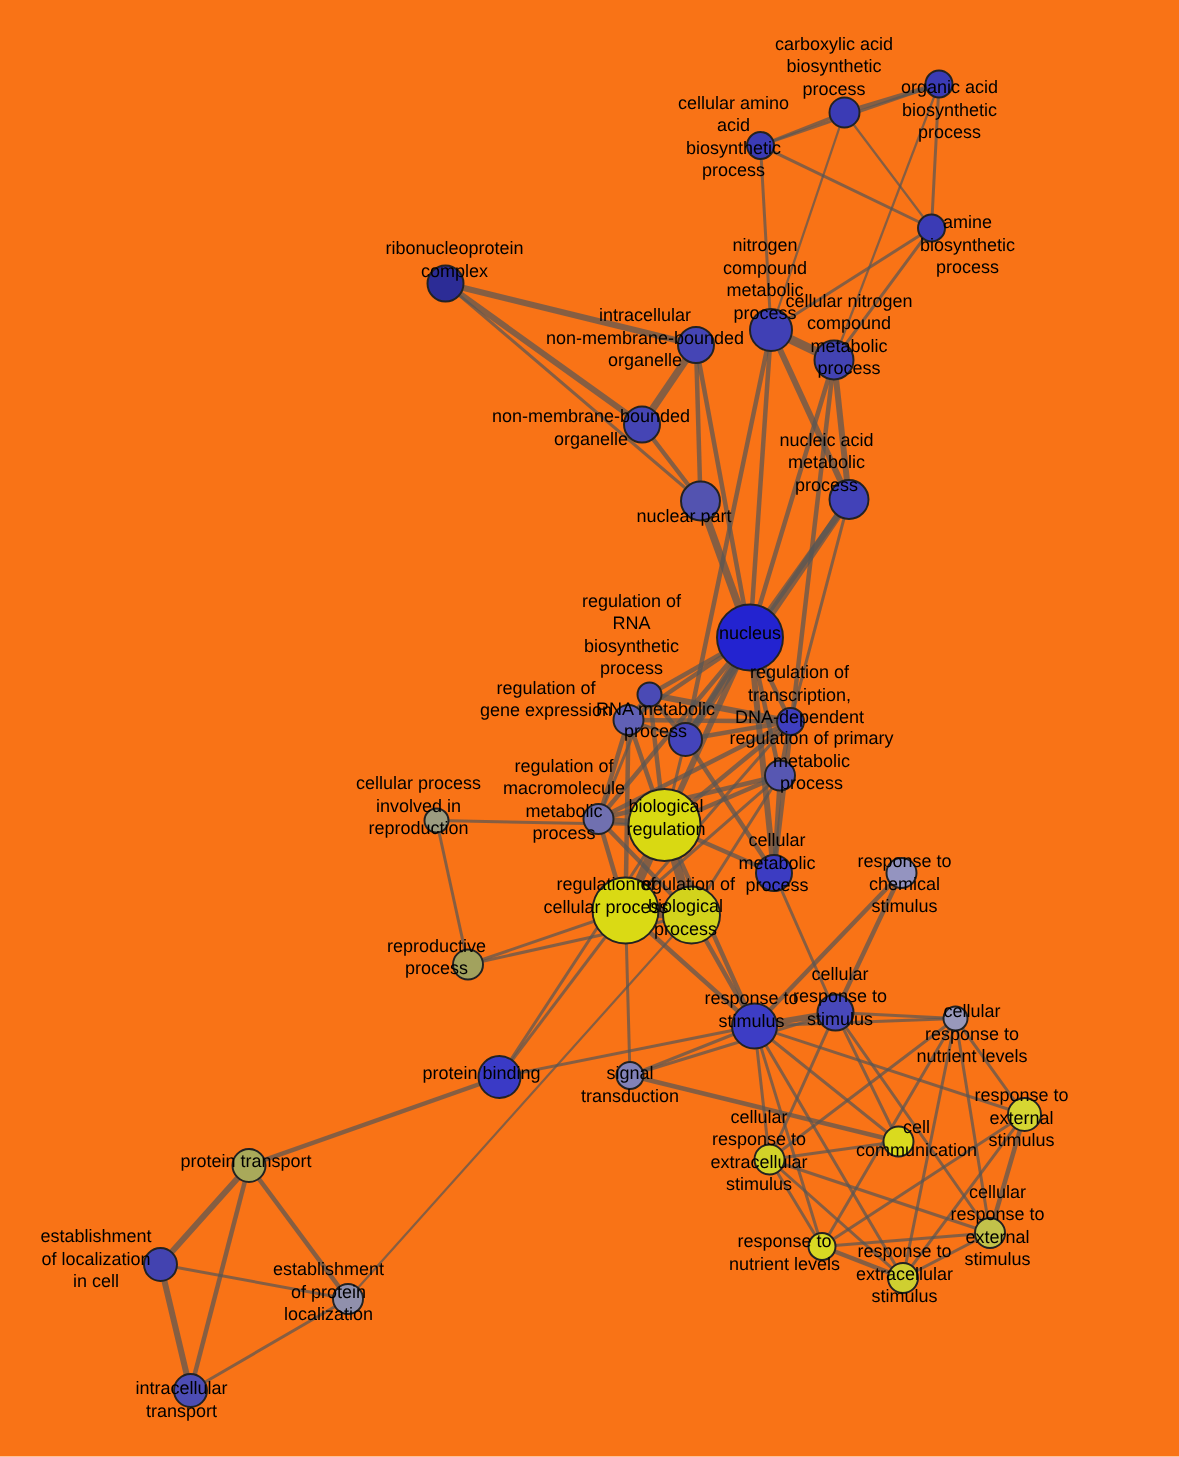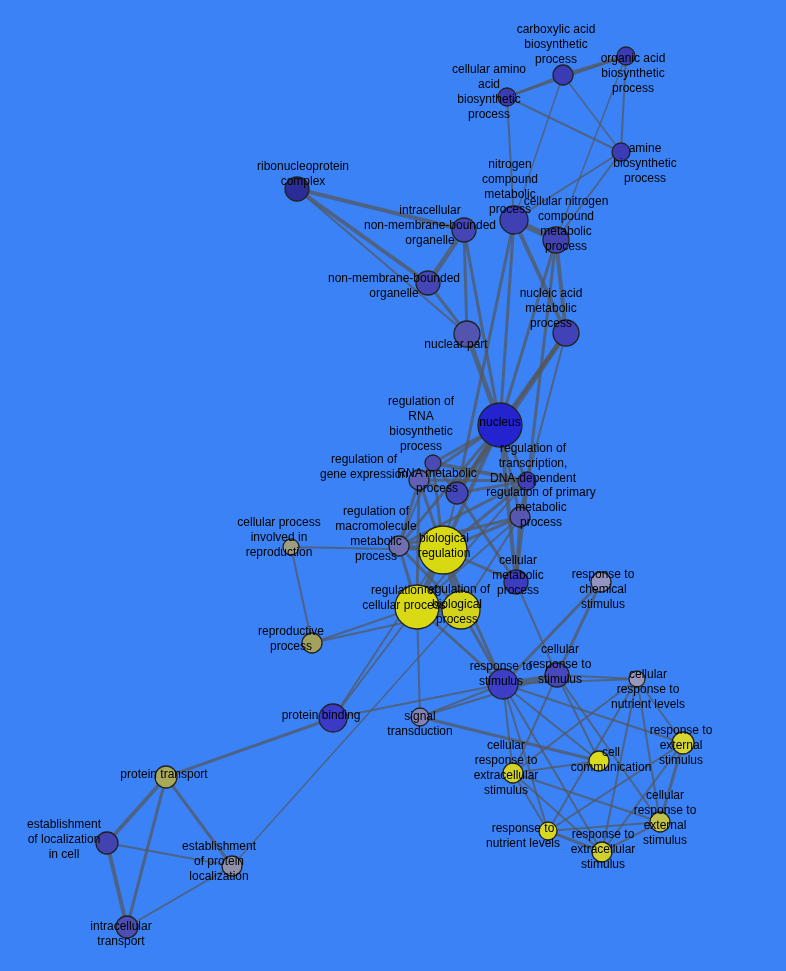--- a/index.html
+++ b/index.html
@@ -5,21 +5,21 @@
   html, body {
     margin: 0;
     padding: 0;
     background: #ffffff;
     font-family: "Liberation Sans", "DejaVu Sans", sans-serif;
   }
   #stage {
     position: relative;
     width: 786px;
     height: 971px;
-    background: #3b82f6;
+    background: #f97316;
     overflow: hidden;
     text-align: right;
   }
   svg text {
     font-family: "Liberation Sans", "DejaVu Sans", sans-serif;
     pointer-events: none;
   }
 </style>
 </head>
 <body>

